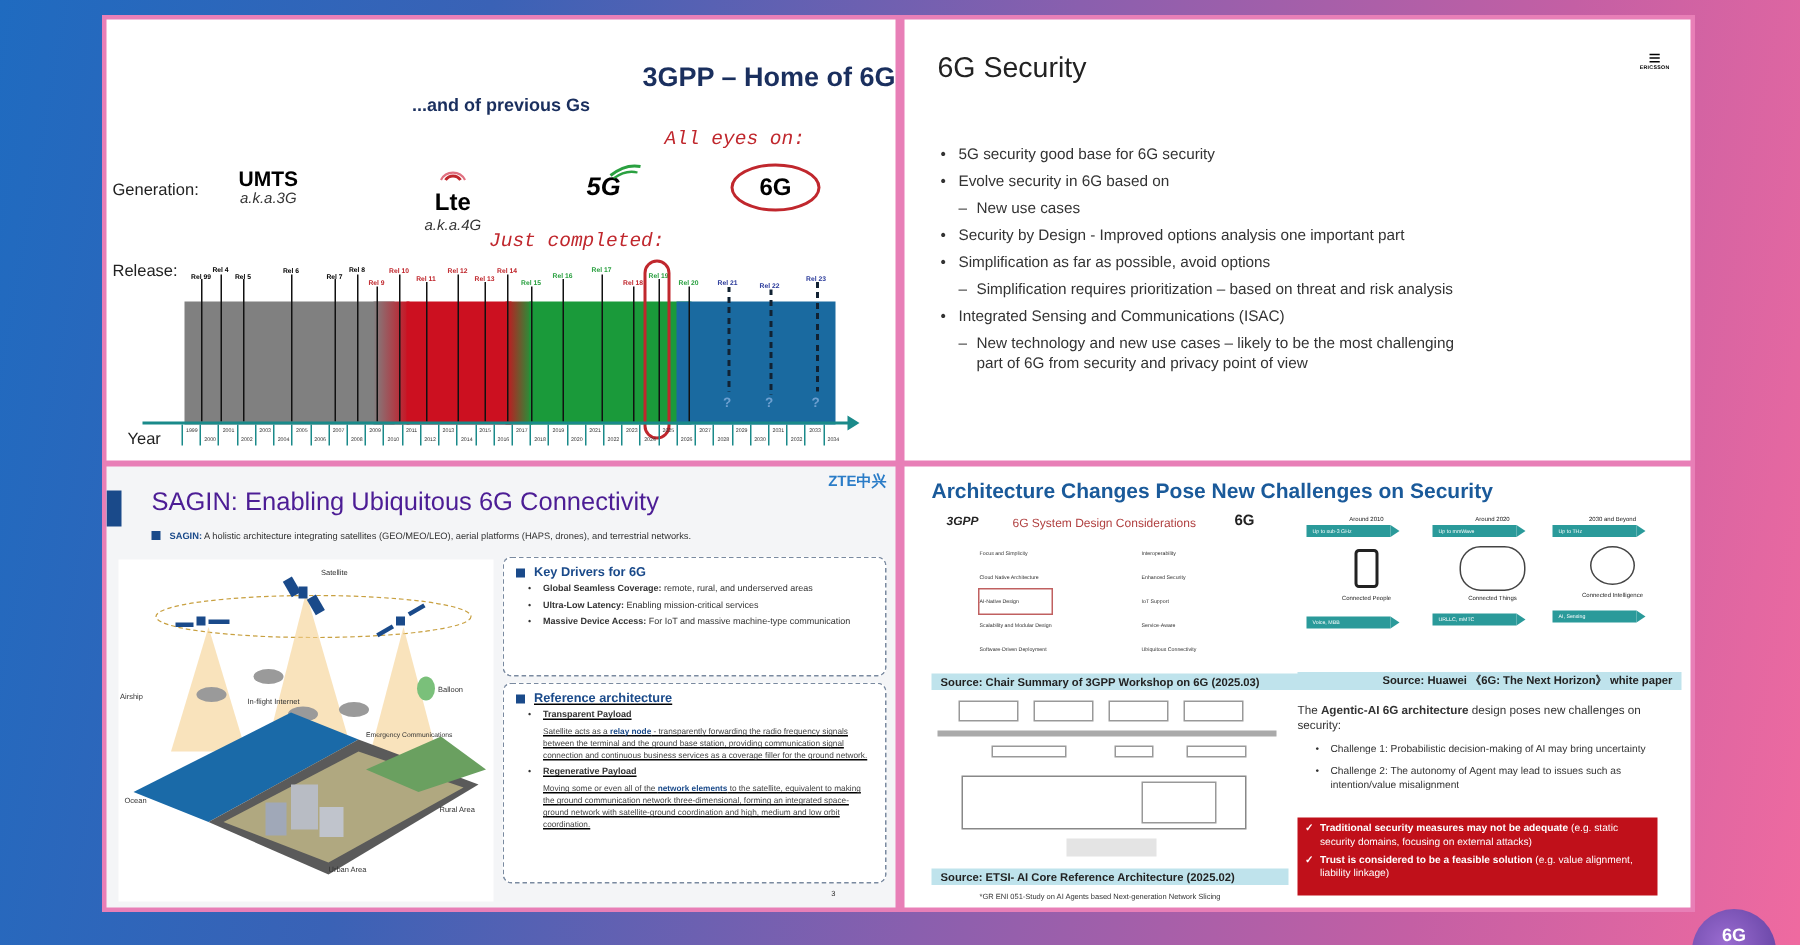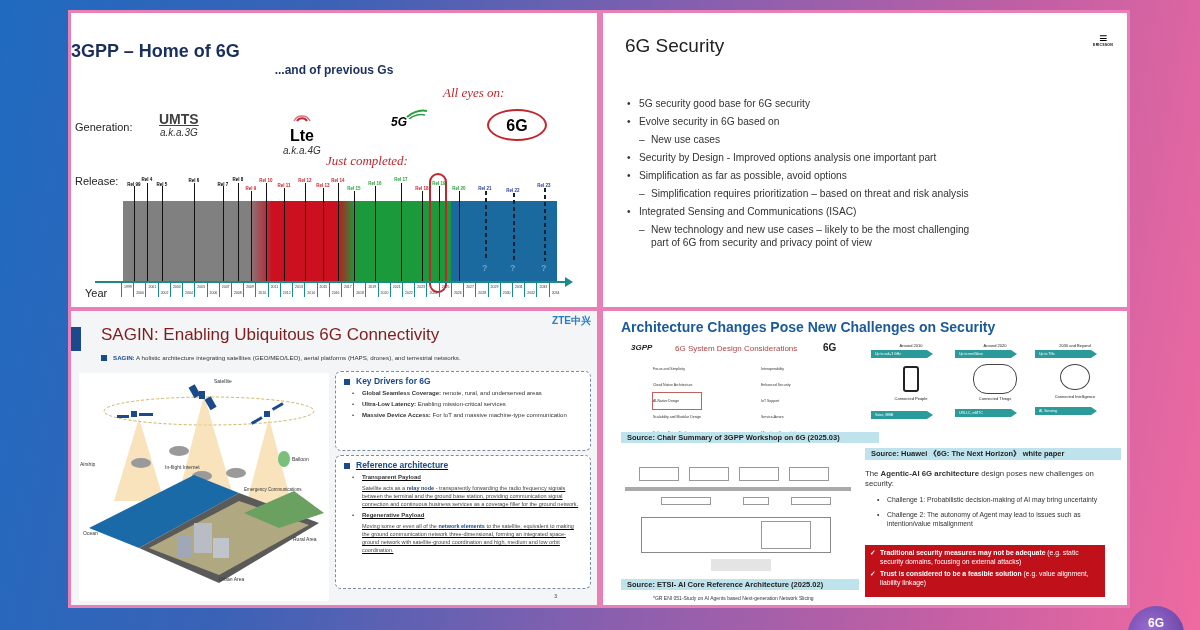--- a/index.html
+++ b/index.html
@@ -14,23 +14,23 @@
     background: #fff;
     border: 3px solid #e87fb7;
     overflow: hidden;
   }
   #p1 { left: 68px; top: 10px; width: 532px; height: 300px; }
   #p2 { left: 600px; top: 10px; width: 530px; height: 300px; }
   #p3 { left: 68px; top: 308px; width: 532px; height: 300px; background: #f4f5f7; }
   #p4 { left: 600px; top: 308px; width: 530px; height: 300px; }
 
   
-  .p1-title { position: absolute; top: 28px; left: 0; width: 100%; text-align: left; color: #1a2f5e; font-size: 18px; font-weight: bold; }
+  .p1-title { position: absolute; top: 28px; left: 0; width: 100%; text-align: right; color: #1a2f5e; font-size: 18px; font-weight: bold; }
   .p1-sub { position: absolute; top: 50px; left: 0; width: 100%; text-align: center; color: #1a2f5e; font-size: 12px; font-weight: bold; }
-  .hand { font-family: Liberation Serif, serif; font-style: italic; color: #c0272d; font-size: 13px; position: absolute; }
+  .hand { font-family: Liberation Mono, monospace; font-style: italic; color: #c0272d; font-size: 13px; position: absolute; }
   .lbl { position: absolute; font-size: 11px; color: #222; }
   .gen { position: absolute; text-align: center; }
   .gen .big { font-size: 14px; font-weight: bold; }
   .gen .aka { font-size: 10px; font-style: italic; color: #333; }
   .timeline-band { position: absolute; top: 188px; height: 82px; }
   .rel { position: absolute; font-size: 4.5px; font-weight: bold; transform: translateX(-50%); white-space: nowrap; }
   .arrowline { position: absolute; width: 1px; background: #111; }
   .arrowline.dash { background: repeating-linear-gradient(#123 0 4px, transparent 4px 7px); width: 1.5px; }
   .axis { position: absolute; left: 24px; top: 268px; width: 472px; height: 2px; background: #1a8a8a; }
   .axis::after { content: ""; position: absolute; right: -6px; top: -4px; border-left: 8px solid #1a8a8a; border-top: 5px solid transparent; border-bottom: 5px solid transparent; }
@@ -47,21 +47,21 @@
   .ericsson .mk { font-size: 14px; font-weight: bold; line-height: 10px; }
   .ericsson .nm { font-size: 3.5px; font-weight: bold; letter-spacing: 0.2px; }
   .bullets { position: absolute; left: 24px; top: 82px; width: 470px; font-size: 10.2px; color: #333; line-height: 18px; }
   .bullets .b { padding-left: 12px; position: relative; }
   .bullets .b::before { content: "•"; position: absolute; left: 0; }
   .bullets .s { padding-left: 24px; position: relative; line-height: 13px; margin: 2px 0 3px 0; }
   .bullets .s::before { content: "–"; position: absolute; left: 12px; }
 
   
   .p3-bar { position: absolute; left: 0; top: 16px; width: 10px; height: 24px; background: #1a4a8a; }
-  .p3-title { position: absolute; left: 30px; top: 14px; font-size: 17px; color: #7f1d1d; }
+  .p3-title { position: absolute; left: 30px; top: 14px; font-size: 17px; color: #4c1d95; }
   .zte { position: absolute; right: 6px; top: 3px; font-size: 10px; font-weight: bold; color: #2a7cc7; }
   .p3-sub { position: absolute; left: 30px; top: 43px; font-size: 6.2px; color: #333; }
   .p3-sub b { color: #1a4a8a; }
   .sq { display: inline-block; width: 6px; height: 6px; background: #1a4a8a; margin-right: 6px; vertical-align: middle; }
   .illus { position: absolute; left: 8px; top: 62px; width: 250px; height: 228px; background: #fff; }
   .box { position: absolute; background: #fff; border: 1px dashed #7a8aa0; border-radius: 6px; padding: 4px 8px; }
   .box h4 { font-size: 8.5px; color: #1a4a8a; margin-bottom: 3px; }
   .box .it { font-size: 6px; color: #333; padding-left: 18px; position: relative; margin-bottom: 3px; line-height: 8px; }
   .box .it::before { content: "•"; position: absolute; left: 8px; }
   .box .it b { font-weight: bold; }
@@ -90,33 +90,33 @@
 <body>
 
 <div class="panel" id="p1">
   <div class="p1-title">3GPP – Home of 6G</div>
   <div class="p1-sub">...and of previous Gs</div>
   <div class="hand" style="left:372px;top:72px;">All eyes on:</div>
   <div class="hand" style="left:255px;top:140px;">Just completed:</div>
 
   <div class="lbl" style="left:4px;top:108px;">Generation:</div>
   <div class="gen" style="left:88px;top:98px;">
-    <div class="big" style="color:#404040;text-decoration:underline;">UMTS</div>
+    <div class="big" style="color:#000000;">UMTS</div>
     <div class="aka">a.k.a.3G</div>
   </div>
   <div class="gen" style="left:212px;top:96px;">
     <svg width="30" height="12">
         <path d="M10 10 A6 6 0 0 1 20 10" stroke="#c0272d" fill="none" stroke-width="2"></path>
         <path d="M7 10 A9 9 0 0 1 23 10" stroke="#e07080" fill="none" stroke-width="1.5"></path>
       </svg>
     <div class="big" style="font-size:16px;">Lte</div>
     <div class="aka">a.k.a.4G</div>
   </div>
   <div class="gen" style="left:320px;top:102px;">
-    <div class="big" style="font-size:12px;font-style:italic;">5G</div>
+    <div class="big" style="font-size:17px;font-style:italic;">5G</div>
     <svg width="24" height="10" style="position:absolute;left:14px;top:-6px;">
         <path d="M2 8 Q12 0 22 2" stroke="#2aa040" fill="none" stroke-width="2"></path>
         <path d="M4 10 Q12 4 20 6" stroke="#2aa040" fill="none" stroke-width="1.5"></path>
       </svg>
   </div>
   <div class="gen" style="left:416px;top:96px;width:60px;height:32px;border:2px solid #c0272d;border-radius:50%;padding-top:6px;">
     <div class="big" style="font-size:16px;">6G</div>
   </div>
 
   <div class="lbl" style="left:4px;top:162px;">Release:</div>
@@ -393,21 +393,21 @@
       <div>Software-Driven Deployment</div>
     </div>
     <div style="position:absolute;left:148px;top:22px;font-size:3.5px;color:#333;line-height:16px;">
       <div>Interoperability</div>
       <div>Enhanced Security</div>
       <div>IoT Support</div>
       <div>Service-Aware</div>
       <div>Ubiquitous Connectivity</div>
     </div>
   </div>
-  <div class="srcbar" style="left:18px;top:121px;width:258px;">Source: Chair Summary of 3GPP Workshop on 6G (2025.03)</div>
+  <div class="srcbar" style="left:18px;top:138px;width:258px;">Source: Chair Summary of 3GPP Workshop on 6G (2025.03)</div>
 
   <div>
     <div class="era" style="left:268px;">
       <div class="t">Around 2010</div>
       <div class="arr">Up to sub-3 GHz</div>
       <div style="margin:8px auto 0;width:16px;height:26px;border:2px solid #222;border-radius:3px;"></div>
       <div class="t" style="margin-top:4px;">Connected People</div>
       <div class="arr" style="margin-top:10px;">Voice, MBB</div>
     </div>
     <div class="era" style="left:352px;">
@@ -418,21 +418,21 @@
       <div class="arr" style="margin-top:8px;">URLLC, mMTC</div>
     </div>
     <div class="era" style="left:432px;">
       <div class="t">2030 and Beyond</div>
       <div class="arr">Up to THz</div>
       <div style="margin:6px auto 0;width:30px;height:26px;border:1.5px solid #444;border-radius:50%;"></div>
       <div class="t" style="margin-top:4px;">Connected Intelligence</div>
       <div class="arr" style="margin-top:8px;">AI, Sensing</div>
     </div>
   </div>
-  <div class="srcbar" style="left:262px;top:137px;width:256px;text-align:left;">Source: Huawei 《6G: The Next Horizon》 white paper</div>
+  <div class="srcbar" style="left:262px;top:137px;width:256px;text-align:right;">Source: Huawei 《6G: The Next Horizon》 white paper</div>
 
   <div class="mini-doc" style="left:18px;top:150px;width:235px;height:116px;">
     <div style="position:absolute;left:18px;top:6px;width:40px;height:14px;border:1px solid #999;"></div>
     <div style="position:absolute;left:68px;top:6px;width:40px;height:14px;border:1px solid #999;"></div>
     <div style="position:absolute;left:118px;top:6px;width:40px;height:14px;border:1px solid #999;"></div>
     <div style="position:absolute;left:168px;top:6px;width:40px;height:14px;border:1px solid #999;"></div>
     <div style="position:absolute;left:4px;top:26px;width:226px;height:4px;background:#aaa;"></div>
     <div style="position:absolute;left:40px;top:36px;width:50px;height:8px;border:1px solid #999;"></div>
     <div style="position:absolute;left:122px;top:36px;width:26px;height:8px;border:1px solid #999;"></div>
     <div style="position:absolute;left:170px;top:36px;width:40px;height:8px;border:1px solid #999;"></div>

